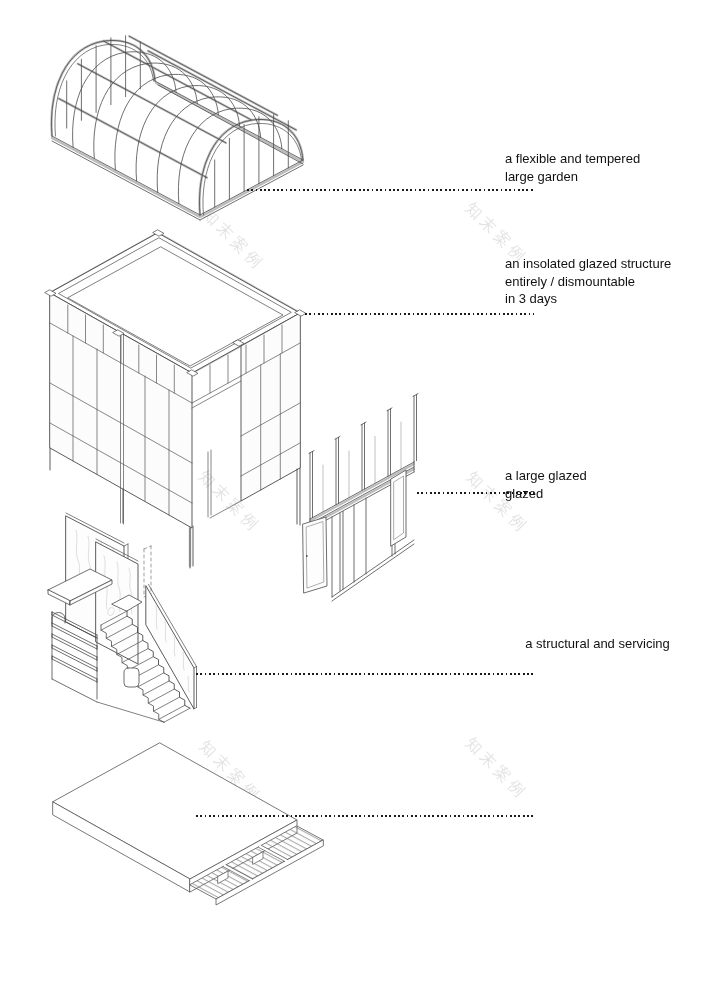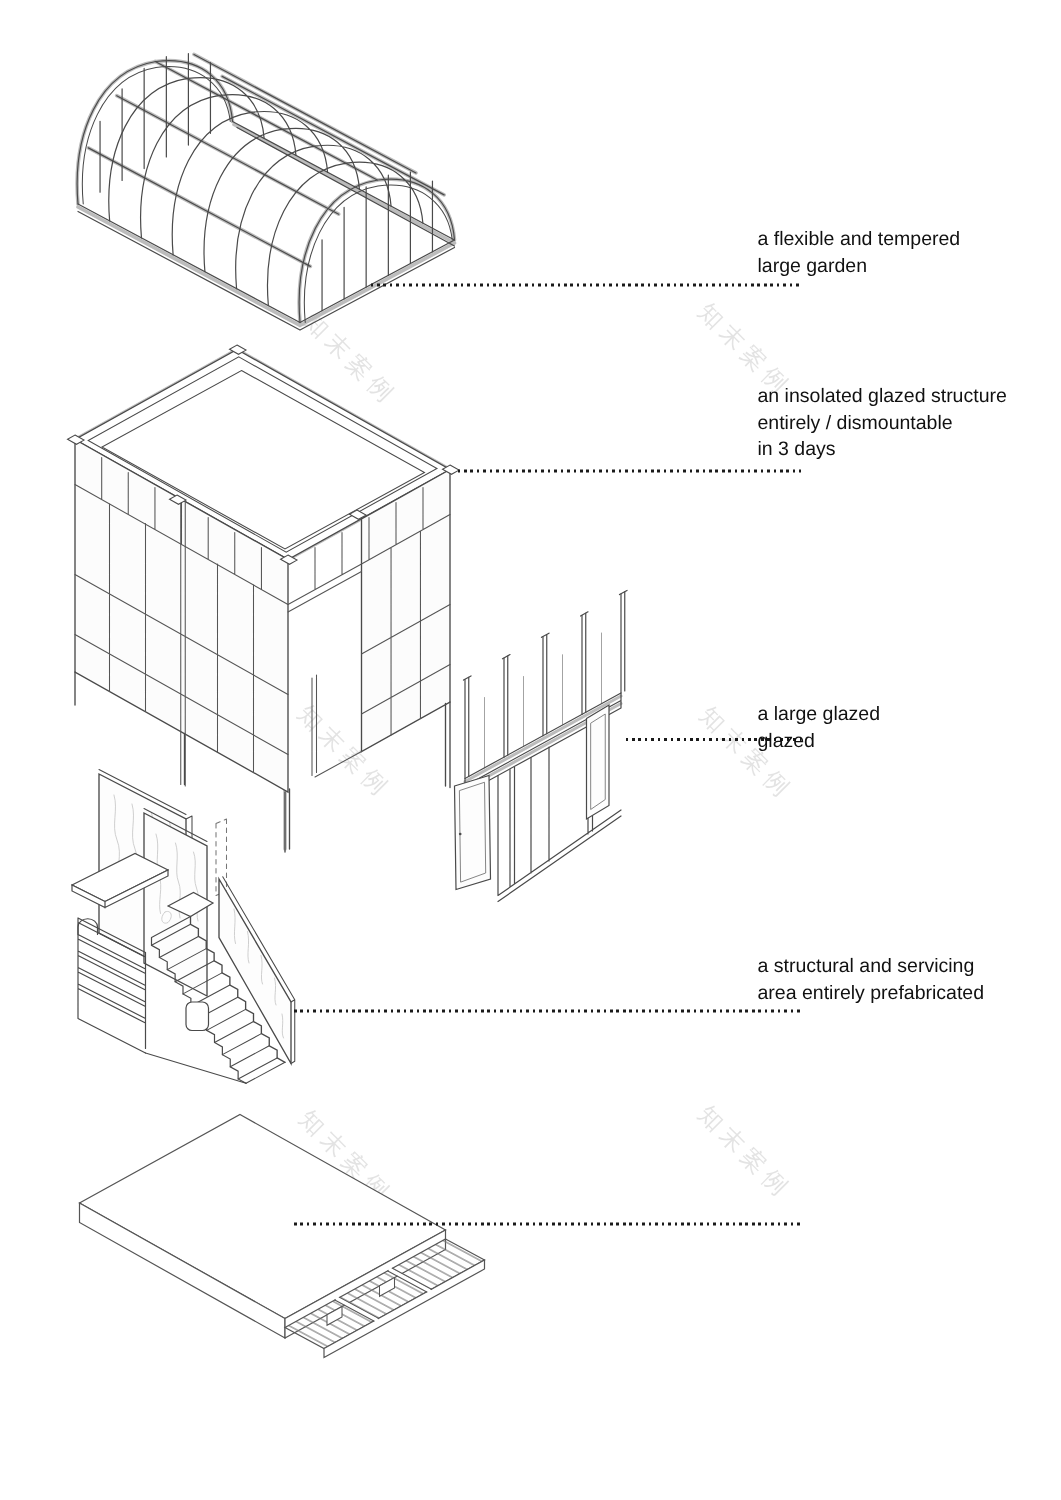--- a/index.html
+++ b/index.html
@@ -129,18 +129,17 @@
   </div>
   <div class="label" style="top:255px;">
     <div>an insolated glazed structure</div>
     <div>entirely / dismountable</div>
     <div>in 3 days</div>
   </div>
   <div class="label" style="top:455px;margin-top:12px;">
     <div>a large glazed</div>
     <div>glazed</div>
   </div>
-  <div class="label" style="top:635px;">
+  <div class="label" style="top:635px;text-align:center;">
     <div>a structural and servicing</div>
-    <div>area entirely prefabricated</div>
   </div>
 
 </div>
 
 </body></html>

